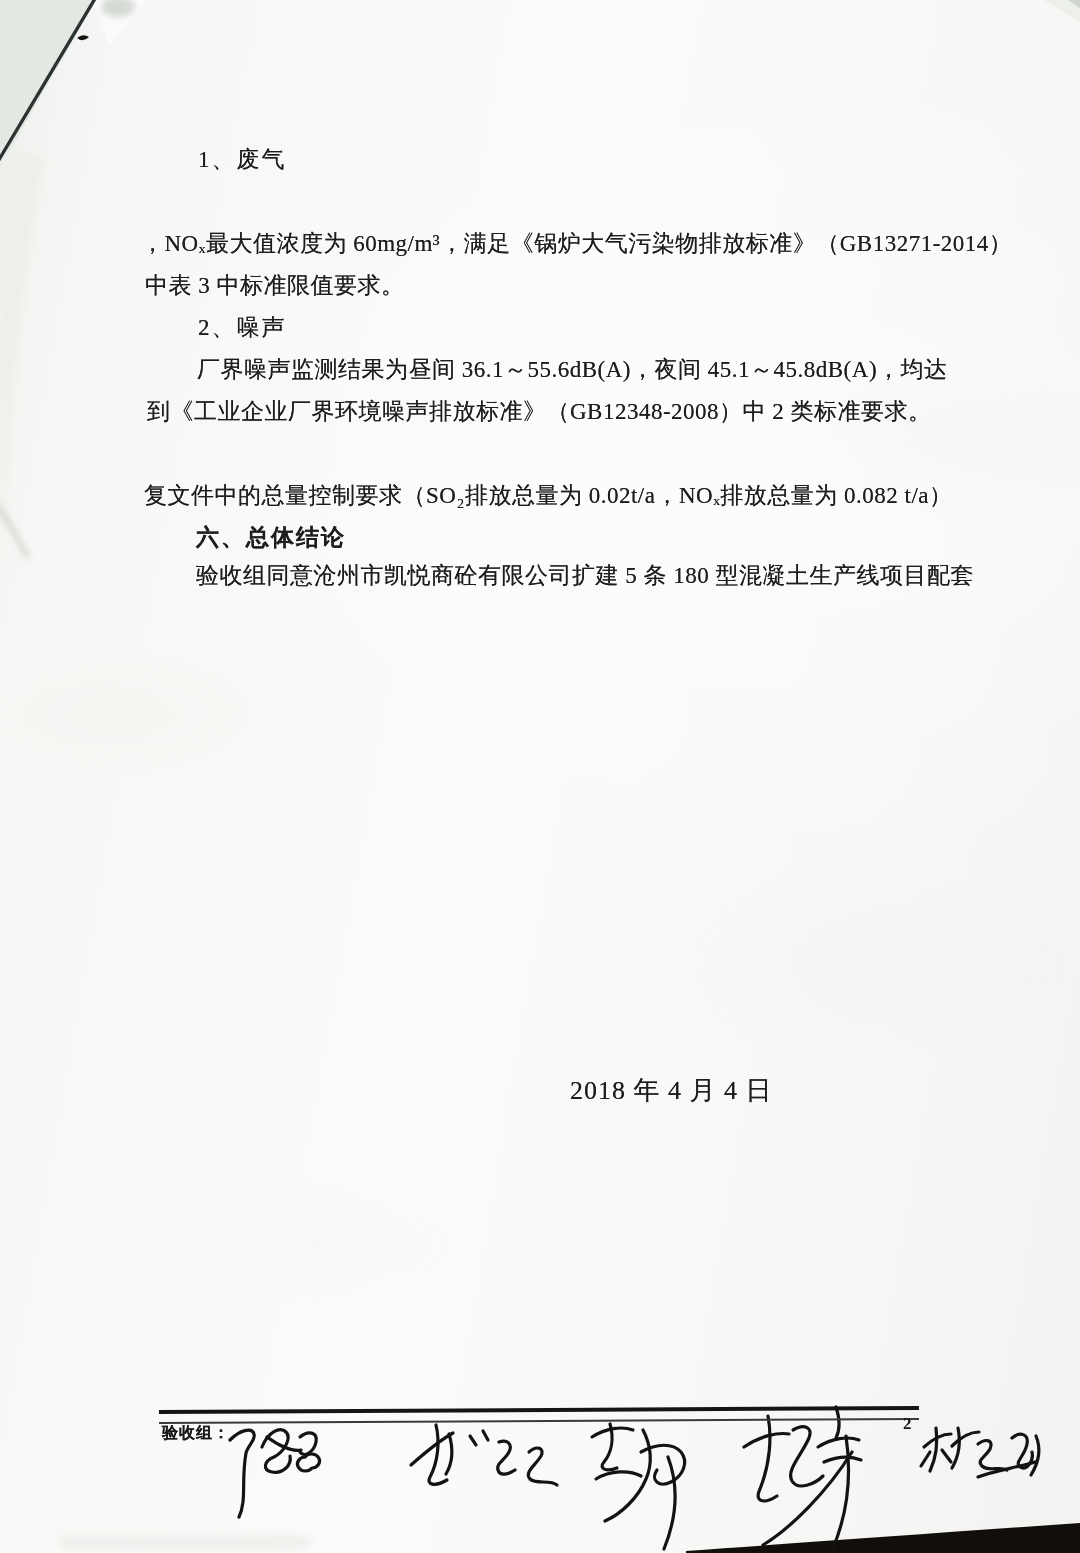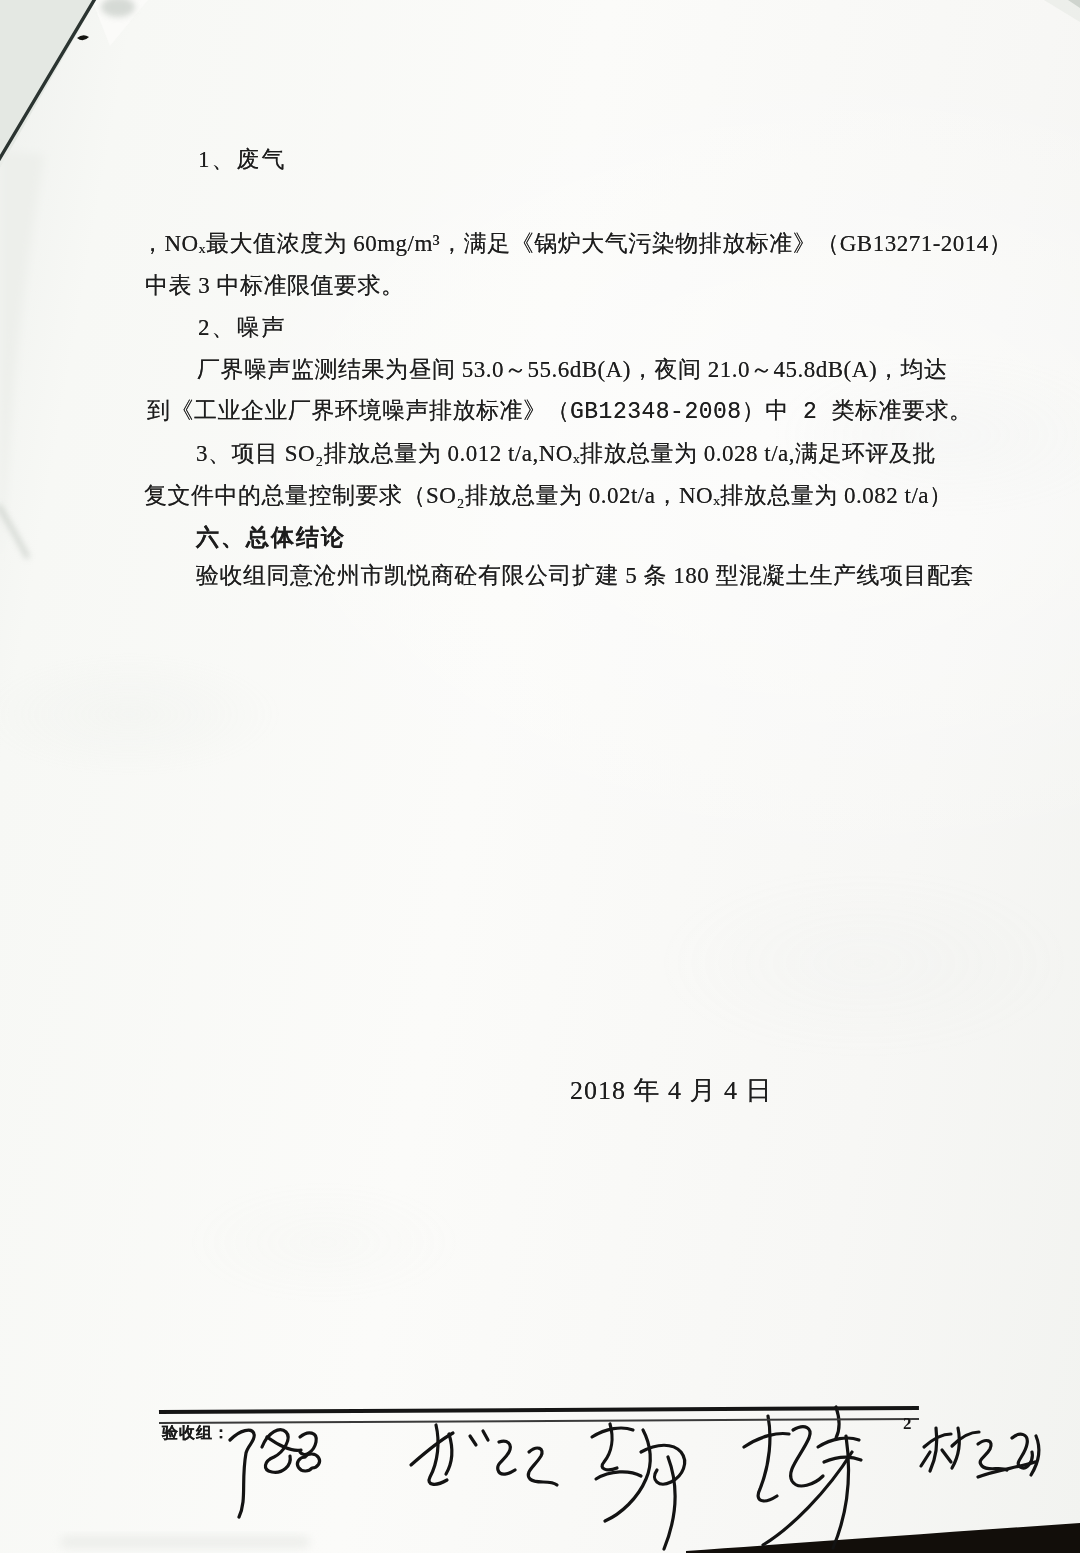--- a/index.html
+++ b/index.html
@@ -29,21 +29,21 @@
     text-shadow:0 0 .6px rgba(25,25,25,.75);
   }
   .head{letter-spacing:2px;}
   .bold{font-weight:bold;}
   .l0{left:198px;top:145px;}
   .l1{left:198px;top:187px;}
   .l2{left:141px;top:229px;}
   .l3{left:145px;top:271px;}
   .l4{left:198px;top:313px;}
   .l5{left:197px;top:355px;}
-  .l6{left:147px;top:397px;font-family:Liberation Mono, monospace;}
+  .l6{left:147px;top:397px;}
   .l7{left:196px;top:439px;}
   .l8{left:144px;top:481px;}
   .l9{left:196px;top:523px;}
   .l10{left:196px;top:561px;}
   .l11{left:147px;top:603px;}
   .date-line{left:570px;top:1076px;font-size:26px;letter-spacing:1px;}
   .footer-rule{
     position:absolute;left:159px;top:1410px;width:760px;height:8px;
     border-top:4px solid #151515;border-bottom:2px solid #3a3a3a;
     transform:rotate(-0.3deg);transform-origin:left center;
@@ -143,23 +143,22 @@
       <path d="M1012,1438 C1020,1431 1029,1434 1027,1444 C1025,1456 1014,1462 1020,1467 C1026,1471 1034,1462 1032,1452"></path>
       <path d="M1036,1436 C1041,1448 1039,1462 1031,1475"></path>
       <path d="M978,1477 C996,1470 1016,1468 1035,1462"></path>
     </g>
   </svg>
 
   <div class="tl head l0">1、废气</div>
   <div class="tl l2">，NOₓ最大值浓度为 60mg/m³，满足《锅炉大气污染物排放标准》（GB13271-2014）</div>
   <div class="tl l3">中表 3 中标准限值要求。</div>
   <div class="tl head l4">2、噪声</div>
-  <div class="tl l5">厂界噪声监测结果为昼间 53.0～55.6dB(A)，夜间 21.0～45.8dB(A)，均达</div>
+  <div class="tl l5">厂界噪声监测结果为昼间 36.1～55.6dB(A)，夜间 45.1～45.8dB(A)，均达</div>
   <div class="tl l6">到《工业企业厂界环境噪声排放标准》（GB12348-2008）中 2 类标准要求。</div>
-  <div class="tl l7">3、项目 SO₂排放总量为 0.012 t/a,NOₓ排放总量为 0.028 t/a,满足环评及批</div>
   <div class="tl l8">复文件中的总量控制要求（SO₂排放总量为 0.02t/a，NOₓ排放总量为 0.082 t/a）</div>
   <div class="tl head bold l9">六、总体结论</div>
   <div class="tl l10">验收组同意沧州市凯悦商砼有限公司扩建 5 条 180 型混凝土生产线项目配套</div>
 
   <div class="tl date-line">2018 年 4 月 4 日</div>
 
   <div class="footer-rule"></div>
   <div class="team-label">验收组：</div>
   <div class="page-num">2</div>
 </div>

